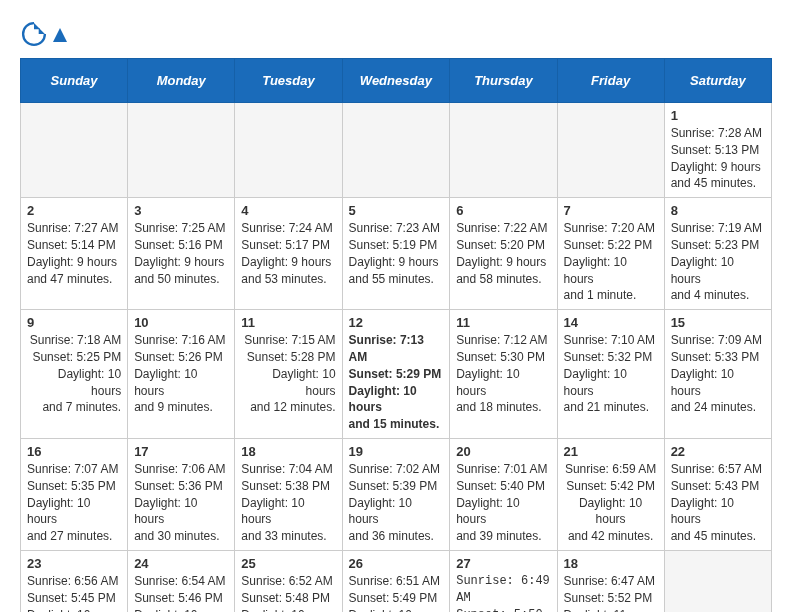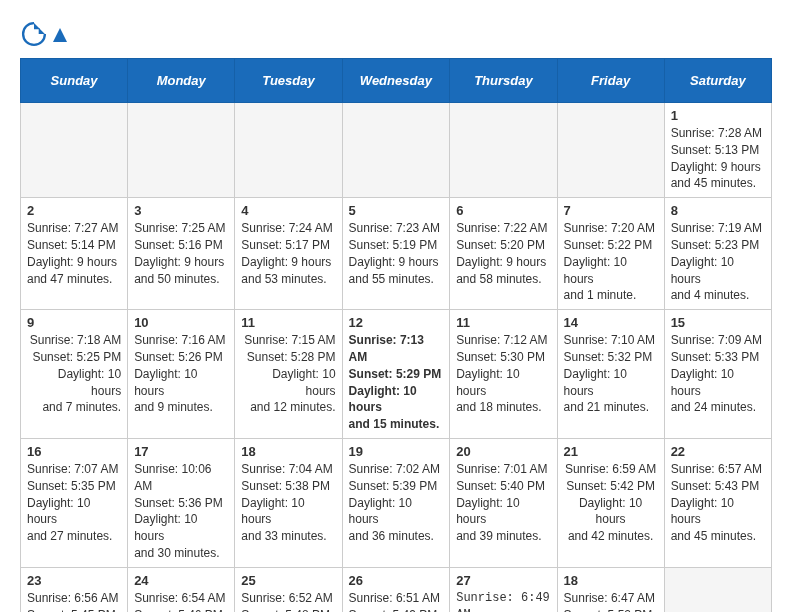--- a/index.html
+++ b/index.html
@@ -242,21 +242,21 @@
       <tr class="week-row">
         <td>
           <span class="day-number">16</span>
           <div class="day-info" style="white-space: pre-line;">Sunrise: 7:07 AM
 Sunset: 5:35 PM
 Daylight: 10 hours
 and 27 minutes.</div>
         </td>
         <td>
           <span class="day-number">17</span>
-          <div class="day-info" style="white-space: pre-line;">Sunrise: 10:06 AM
+          <div class="day-info" style="white-space: pre-line;">Sunrise: 7:06 AM
 Sunset: 5:36 PM
 Daylight: 10 hours
 and 30 minutes.</div>
         </td>
         <td>
           <span class="day-number">18</span>
           <div class="day-info" style="white-space: pre-line;">Sunrise: 7:04 AM
 Sunset: 5:38 PM
 Daylight: 10 hours
 and 33 minutes.</div>

